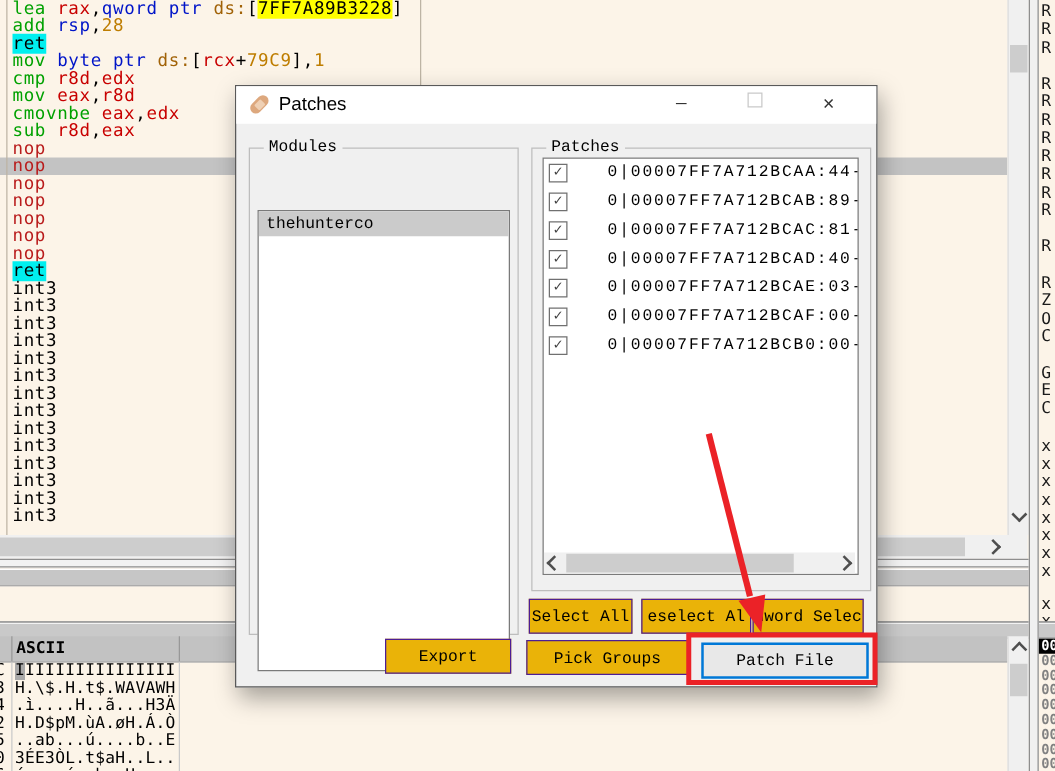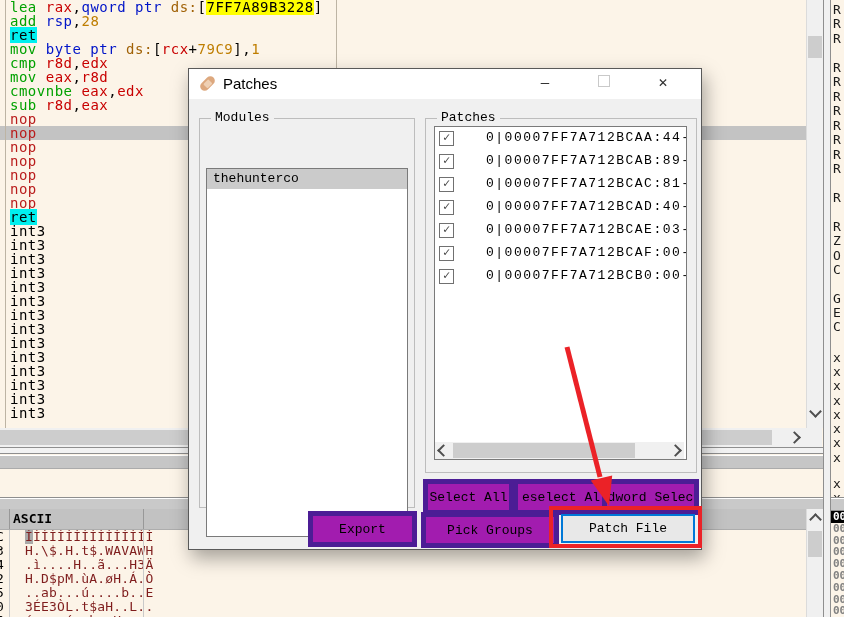--- a/index.html
+++ b/index.html
@@ -25,21 +25,21 @@
   .splitter{position:absolute;background:#C9C9C9;border-top:1px solid #8E8E8E;border-bottom:1px solid #8E8E8E;box-shadow:inset 0 1px 0 #FFF;}
   #info-band{position:absolute;left:0;top:455px;width:823px;height:12px;background:#C6C6C6;border-top:1px solid #FFF;border-bottom:1px solid #ABABAB;}
   #vborder-main{position:absolute;left:823px;top:0;width:6px;height:617px;background:#F0F0F0;border-left:1px solid #8E8E8E;border-right:1px solid #8E8E8E;}
   
   #dump-header{position:absolute;left:0;top:509px;width:806px;height:20px;background:#C2C2C2;border-bottom:1px solid #ADADAD;}
   #dump-header .cell-sep{position:absolute;top:0;height:20px;width:0;border-left:1px solid #989898;}
   #dump-ascii-label{position:absolute;left:13px;top:2px;font-size:13px;font-weight:bold;color:#000;}
   #dump-rows{position:absolute;left:0;top:530px;width:806px;height:87px;overflow:hidden;}
   .drow{height:14px;line-height:14px;font-size:13px;letter-spacing:.2px;white-space:pre;position:relative;}
   .drow .frag{position:absolute;left:-4px;width:13px;overflow:hidden;color:#000;}
-  .drow .atext{position:absolute;left:25px;color:#7f1d1d;}
+  .drow .atext{position:absolute;left:12px;color:#000000;}
   .selchar{background:#A9A9A9;}
   .col-sep-rows{position:absolute;width:0;border-left:1px solid #C9C9C9;}
   
   #reg-strip{position:absolute;left:831px;top:0;width:13px;height:497px;overflow:hidden;}
   .regletter{position:absolute;left:2px;font-size:13px;color:#1a1a1a;}
   #stack-strip{position:absolute;left:831px;top:509px;width:13px;height:108px;overflow:hidden;}
   .stackrow{position:absolute;left:0;width:13px;height:12px;font-size:11px;font-weight:bold;line-height:12px;color:#828282;padding-left:2px;}
   .stackrow.sel{background:#000;color:#FFF;}
   
   #dialog{position:absolute;left:188px;top:68px;width:512px;height:480px;background:#F0F0F0;
@@ -53,21 +53,21 @@
   #max-glyph{display:inline-block;width:10px;height:10px;border:1px solid #C9C9C9;}
   .groupbox{position:absolute;border:1px solid #BDBDBD;}
   .grouplabel{position:absolute;background:#F0F0F0;padding:0 4px;font-size:13px;color:#000;line-height:14px;}
   .listbox{position:absolute;background:#FFF;border:1px solid #7A7A7A;overflow:hidden;}
   #module-item{height:20px;line-height:20px;background:#CBCBCB;font-size:13px;padding-left:6px;color:#000;}
   .patch-row{position:relative;height:23px;}
   .patch-check{position:absolute;left:4px;top:4px;width:13px;height:13px;background:#FFF;border:1px solid #707070;
                font-size:12px;line-height:13px;text-align:center;color:#444;}
   .patch-text{position:absolute;left:51px;top:3px;font-size:13px;letter-spacing:1.5px;white-space:pre;color:#000;}
   #patch-hscroll{position:absolute;left:0;bottom:0;width:249px;height:17px;background:#F0F0F0;}
-  .btn{position:absolute;background:#a21caf;border:5px solid #4c1d95;font-size:13px;color:#000;
+  .btn{position:absolute;background:#eab308;border:1px solid #4c1d95;font-size:13px;color:#000;
        display:flex;align-items:center;justify-content:center;white-space:nowrap;overflow:hidden;
        font-family:"Liberation Mono","DejaVu Sans Mono",monospace;}
   #patch-file-btn{border:2px solid #0078D7;background:#E8E8E8;}
   
   #red-rect{position:absolute;left:549px;top:506px;width:153px;height:42px;border:4px solid #EB2227;box-sizing:border-box;z-index:20;}
   #arrow-svg{position:absolute;left:0;top:0;z-index:30;pointer-events:none;}
 </style>
 </head>
 <body>
 

